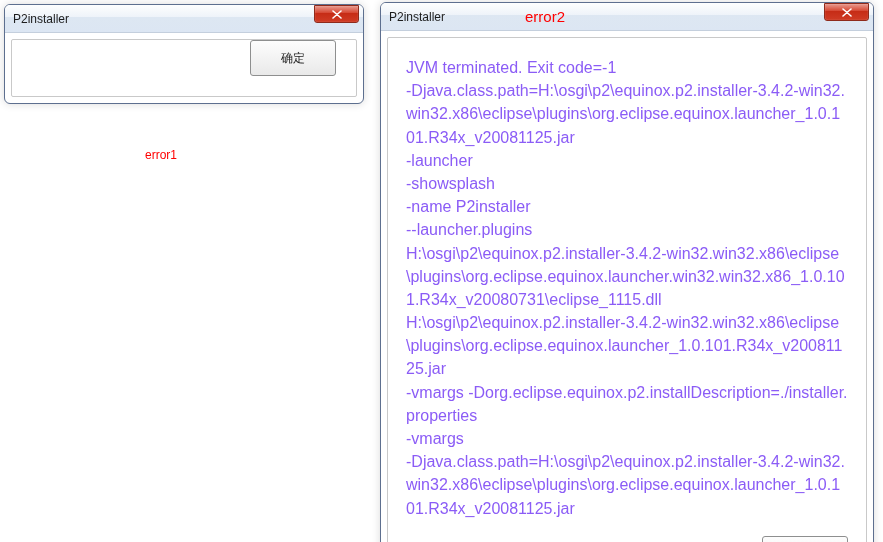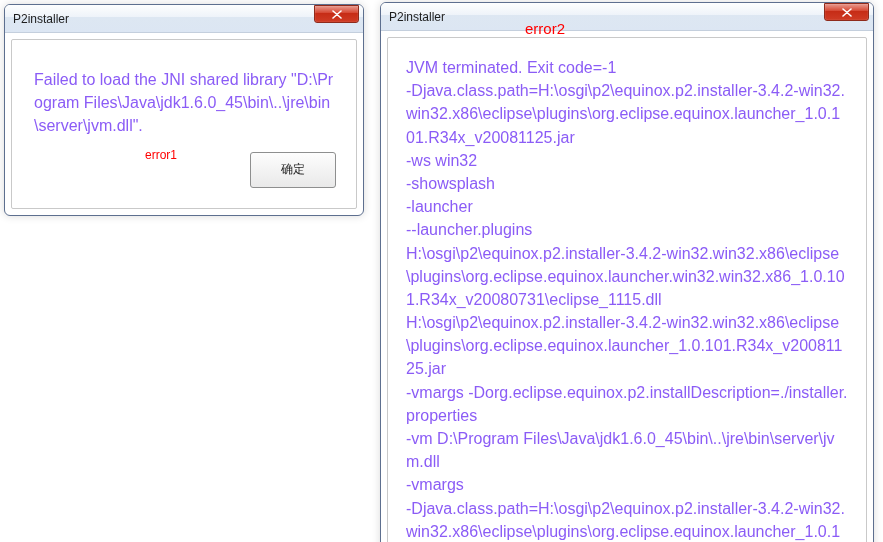--- a/index.html
+++ b/index.html
@@ -90,38 +90,35 @@
     
     #dlg1 { left: 4px; top: 4px; width: 360px; }
     #dlg1 .content { min-height: 70px; padding: 28px 22px 14px 22px; }
     #dlg1 .btn-row { padding: 0 20px 20px 20px; }
     #dlg1 .annot { left: 140px; top: 143px; }
     
     #dlg2 { left: 380px; top: 2px; width: 494px; }
     #dlg2 .content { padding: 18px 18px 10px 18px; }
     #dlg2 .content p { margin-bottom: 0; }
     #dlg2 .btn-row { padding: 6px 18px 14px 18px; }
-    .annot2 { position: absolute; left: 525px; top: 20px; color: #ff0000; font-family: Arial, sans-serif; font-size: 15px; pointer-events: none; z-index: 10; }
+    .annot2 { position: absolute; left: 525px; top: 8px; color: #ff0000; font-family: Arial, sans-serif; font-size: 15px; pointer-events: none; z-index: 10; }
   </style>
 </head>
 <body>
 
 <div id="dlg1" class="dialog">
   <div class="titlebar">
     <span class="title-text">P2installer</span>
     <div class="close-btn">
       <svg width="10" height="9" viewBox="0 0 10 9">
         <path d="M1 1 L9 8 M9 1 L1 8" stroke="#ffffff" stroke-width="1.6" stroke-linecap="round"></path>
       </svg>
     </div>
   </div>
   <div class="inner-panel">
-    <div class="content">
-      <p>Failed to load the JNI shared library "D:\Program Files\Java\jdk1.6.0_45\bin\..\jre\bin\server\jvm.dll".</p>
-    </div>
     <div class="btn-row">
       <div class="btn">
         <span>确定</span>
       </div>
     </div>
   </div>
   <span class="annot">error1</span>
 </div>
 
 <div id="dlg2" class="dialog">
@@ -130,28 +127,27 @@
     <div class="close-btn">
       <svg width="10" height="9" viewBox="0 0 10 9">
         <path d="M1 1 L9 8 M9 1 L1 8" stroke="#ffffff" stroke-width="1.6" stroke-linecap="round"></path>
       </svg>
     </div>
   </div>
   <div class="inner-panel">
     <div class="content" id="dlg2-content">
         <p>JVM terminated. Exit code=-1</p>
         <p>-Djava.class.path=H:\osgi\p2\equinox.p2.installer-3.4.2-win32.win32.x86\eclipse\plugins\org.eclipse.equinox.launcher_1.0.101.R34x_v20081125.jar</p>
-        <p>-ws win32</p>
+        <p>-launcher</p>
         <p>-showsplash</p>
-        <p>-launcher</p>
+        <p>-name P2installer</p>
         <p>--launcher.plugins</p>
         <p>H:\osgi\p2\equinox.p2.installer-3.4.2-win32.win32.x86\eclipse\plugins\org.eclipse.equinox.launcher.win32.win32.x86_1.0.101.R34x_v20080731\eclipse_1115.dll</p>
         <p>H:\osgi\p2\equinox.p2.installer-3.4.2-win32.win32.x86\eclipse\plugins\org.eclipse.equinox.launcher_1.0.101.R34x_v20081125.jar</p>
         <p>-vmargs -Dorg.eclipse.equinox.p2.installDescription=./installer.properties</p>
-        <p>-vm D:\Program Files\Java\jdk1.6.0_45\bin\..\jre\bin\server\jvm.dll</p>
         <p>-vmargs</p>
         <p>-Djava.class.path=H:\osgi\p2\equinox.p2.installer-3.4.2-win32.win32.x86\eclipse\plugins\org.eclipse.equinox.launcher_1.0.101.R34x_v20081125.jar</p>
       </div>
     <div class="btn-row">
       <div class="btn">
         <span>确定</span>
       </div>
     </div>
   </div>
 </div>

